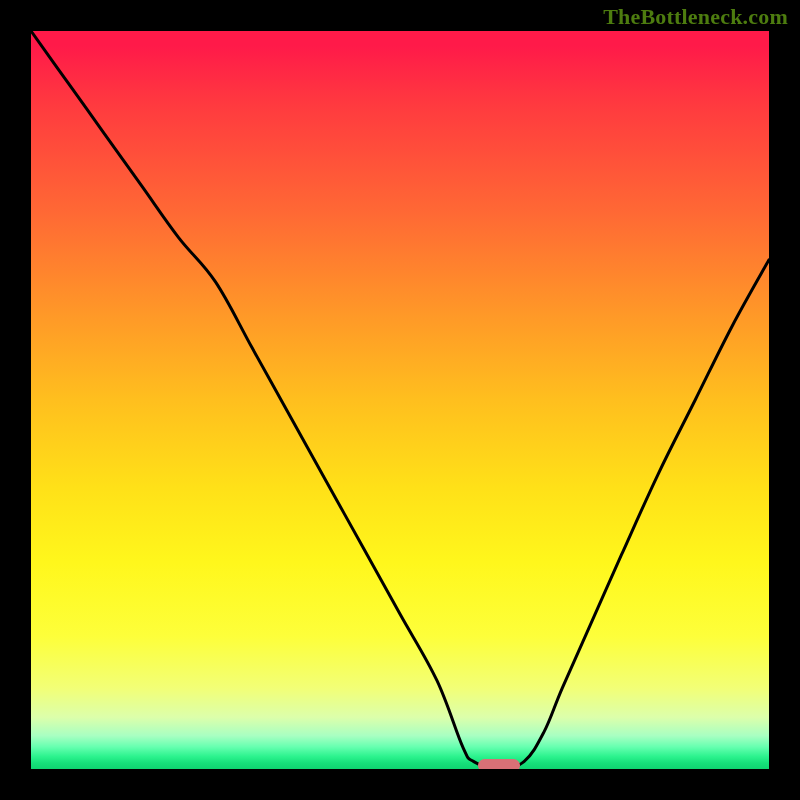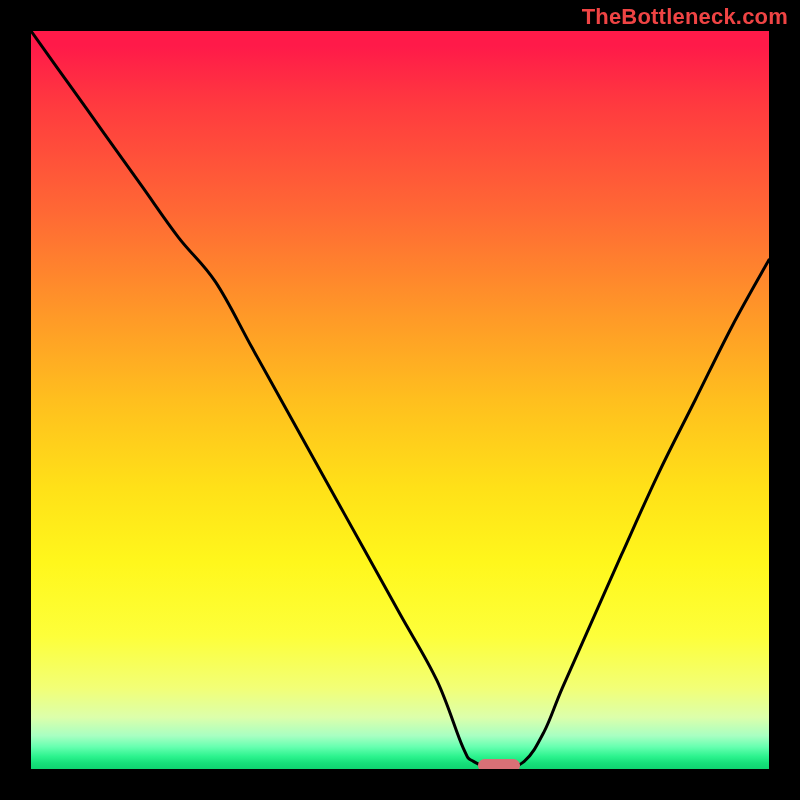--- a/index.html
+++ b/index.html
@@ -61,24 +61,24 @@
   }
   .marker {
     position: absolute;
     background: #d87076;
     border-radius: 999px;
   }
   .watermark {
     position: absolute;
     top: 4px;
     right: 12px;
-    font-family: Liberation Sans, sans-serif;
+    font-family: Liberation Serif, serif;
     font-size: 22px;
     font-weight: 600;
-    color: #ef4444;
+    color: #4d7c0f;
     letter-spacing: 0.2px;
   }
 </style>
 </head>
 <body>
 
 <div class="frame">
   <div class="plot">
     <div class="gradient"></div>
     <svg class="curve" viewBox="0 0 738 738" preserveAspectRatio="none">

